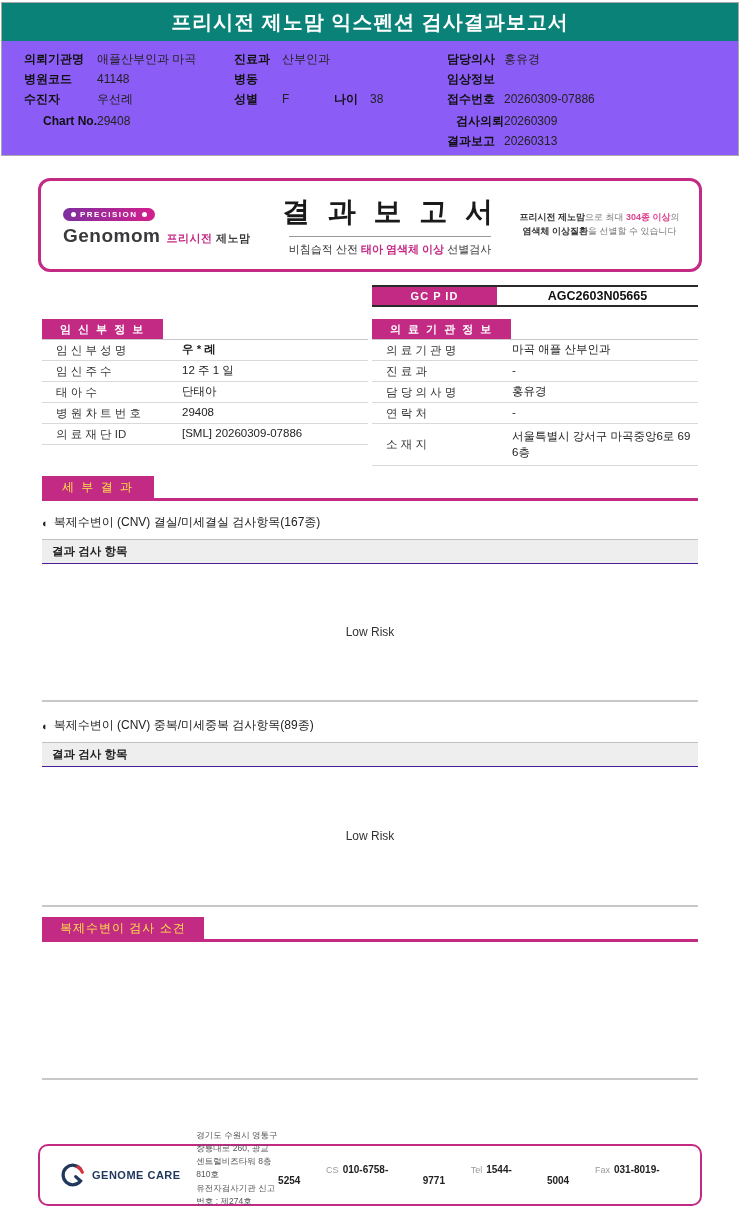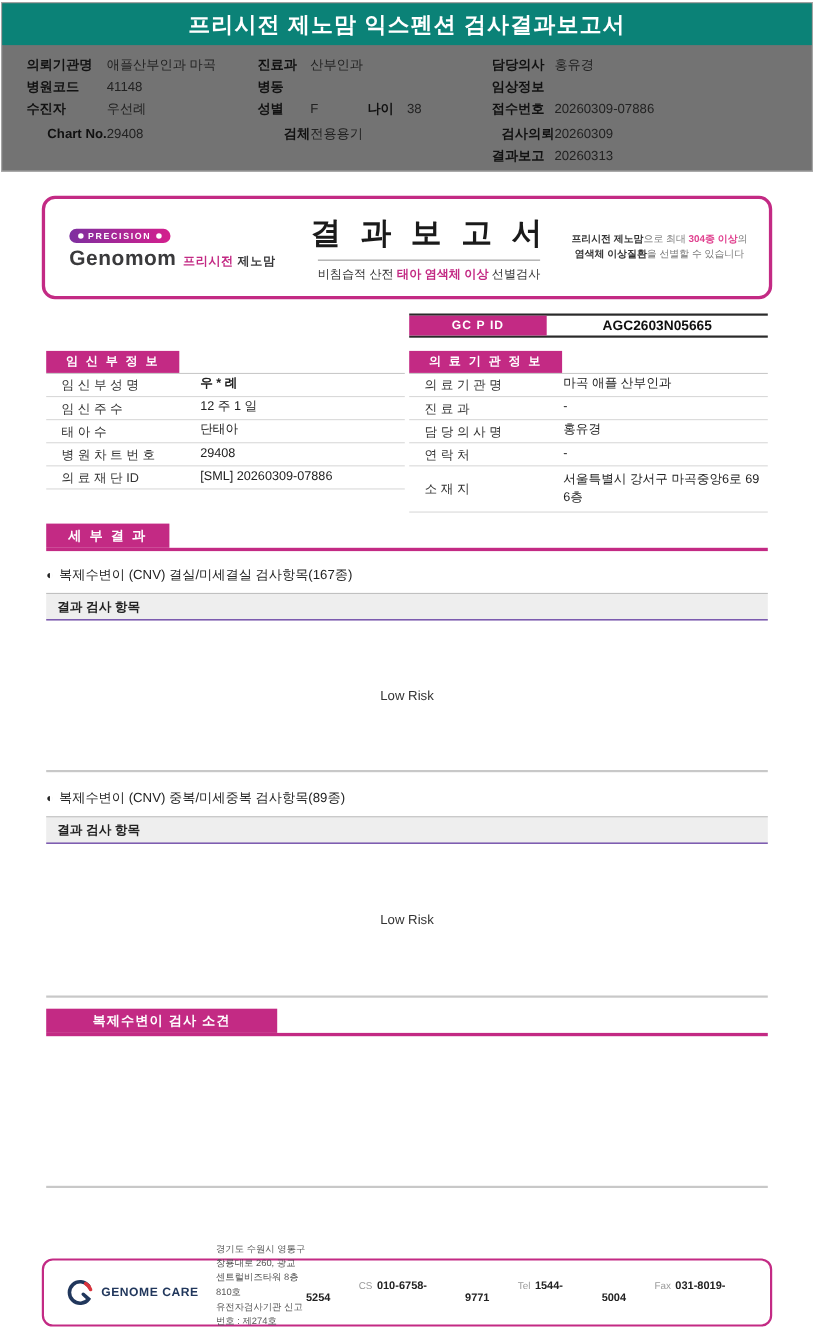--- a/index.html
+++ b/index.html
@@ -3,21 +3,21 @@
 <meta charset="utf-8">
 <style>
   * { margin:0; padding:0; box-sizing:border-box; }
   html,body { background:#fff; }
   body {
     width:740px; height:1208px; position:relative;
     font-family:"Liberation Sans","DejaVu Sans",sans-serif;
     color:#222; overflow:hidden;
   }
   
-  .top-box { margin:2px 1px 0 1px; border:1px solid #a9a9a9; background:#737373; }
+  .top-box { margin:2px 1px 0 1px; border:1px solid #a9a9a9; background:#8b5cf6; }
   .teal-bar {
     height:38px; background:#0b8277; color:#fff;
     display:flex; align-items:center; justify-content:center;
     font-size:20px; font-weight:bold; letter-spacing:1px;
   }
   .info-area { display:flex; padding:9px 10px 10px 22px; height:114px; font-size:12px; }
   .info-col1 { width:210px; } .info-col2 { width:213px; } .info-col3 { flex:1; }
   .info-row { display:flex; line-height:18px; margin-bottom:2px; }
   .info-row .lab { font-weight:bold; color:#111; flex:0 0 auto; }
   .info-col1 .lab { width:73px; } .info-col2 .lab { width:48px; } .info-col3 .lab { width:57px; }
@@ -69,21 +69,21 @@
   }
   .itbl-body { border-top:1px solid #c9c9c9; }
   .itbl-row { display:flex; align-items:center; min-height:21px; border-bottom:1px solid #d9d9d9; }
   .itbl-row.tall { min-height:42px; }
   .t-label { width:140px; padding-left:14px; font-size:11.5px; color:#333; }
   .t-value { flex:1; font-size:11.5px; color:#222; padding-right:6px; line-height:1.35; }
   .t-value.bold { font-weight:bold; }
   
   .section-hdr { margin:10px 42px 0 42px; border-bottom:3px solid #c32a84; line-height:0; }
   .section-hdr .hbox {
-    display:inline-block; background:#c32a84; color:#ffffff; font-size:12px; font-weight:bold;
+    display:inline-block; background:#c32a84; color:#fde047; font-size:12px; font-weight:normal;
     letter-spacing:2px; padding:5px 20px; line-height:12px;
   }
   .bullet-line { margin:13px 42px 0 42px; font-size:12px; color:#222; display:flex; align-items:center; }
   .bullet-line .bullet { font-size:11px; margin-right:5px; color:#222; }
   .gray-bar {
     margin:8px 42px 0 42px; background:#eeeeee; border-top:1px solid #c0c0c0; border-bottom:1px solid #4c1d95;
     font-size:11.5px; font-weight:bold; color:#222; padding:4px 10px;
   }
   .result-zone { display:flex; align-items:center; justify-content:center; font-size:12px; color:#333; }
   .result-zone.z1 { height:136px; }
@@ -137,24 +137,20 @@
       <div class="info-row">
           <span class="lab">병동</span>
           <span class="val"></span>
         </div>
       <div class="info-row">
         <span class="lab">성별</span>
         <span class="val sex-val">F</span>
         <span class="lab" style="width:36px;">나이</span>
         <span class="val">38</span>
       </div>
-      <div class="info-row gap-above">
-          <span class="lab">검체</span>
-          <span class="val">전용용기</span>
-        </div>
     </div>
     <div class="info-col3">
       <div class="info-row">
           <span class="lab">담당의사</span>
           <span class="val">홍유경</span>
         </div>
       <div class="info-row">
           <span class="lab">임상정보</span>
           <span class="val"></span>
         </div>
@@ -267,21 +263,21 @@
 
 <div class="bullet-line" style="margin-top:15px;">
   <span class="bullet">◐</span>
   <span>복제수변이 (CNV) 중복/미세중복 검사항목(89종)</span>
 </div>
 <div class="gray-bar">결과 검사 항목</div>
 <div class="result-zone z2">Low Risk</div>
 <div class="end-line"></div>
 
 <div class="section-hdr" style="margin-top:10px;">
-  <span class="hbox" style="letter-spacing:1px; padding:5px 42px;">복제수변이 검사 소견</span>
+  <span class="hbox" style="letter-spacing:1px; padding:5px 18px;">복제수변이 검사 소견</span>
 </div>
 <div class="findings-blank"></div>
 <div class="end-line"></div>
 
 <div class="footer-card">
   <div class="f-logo">
     <svg width="26" height="26" viewBox="0 0 24 24">
       <path d="M19 6.5 A9 9 0 1 0 19 17.5 L14.5 13.5" fill="none" stroke="#21375c" stroke-width="3" stroke-linecap="round"></path>
       <path d="M16.5 4.6 A9 9 0 0 1 20.6 9.5" fill="none" stroke="#d8333c" stroke-width="3" stroke-linecap="round"></path>
     </svg>

